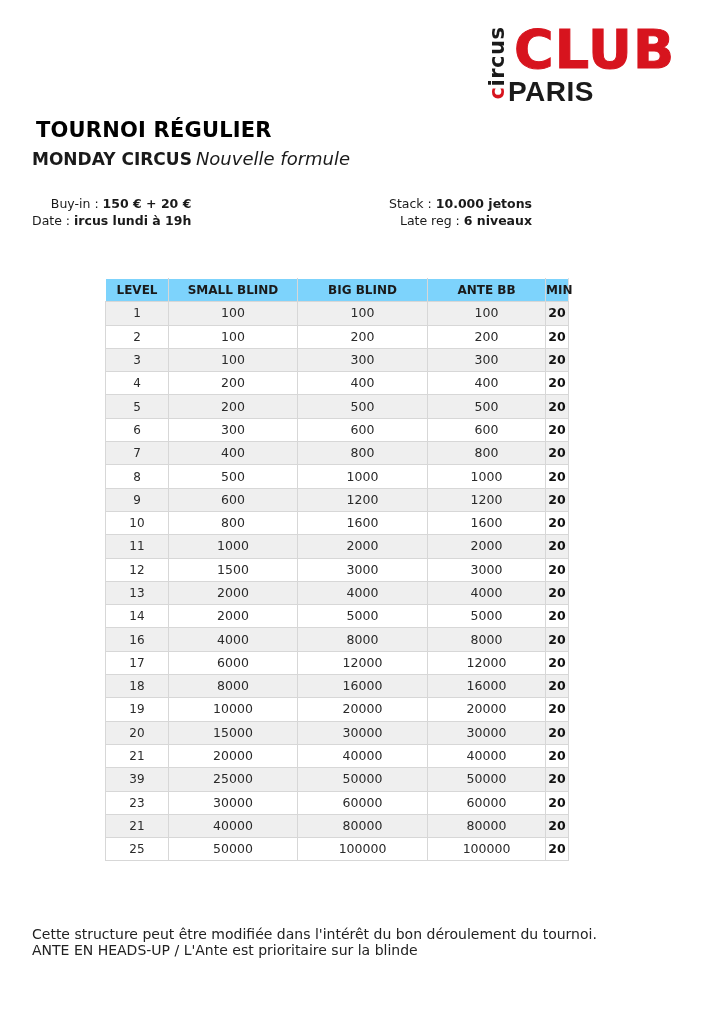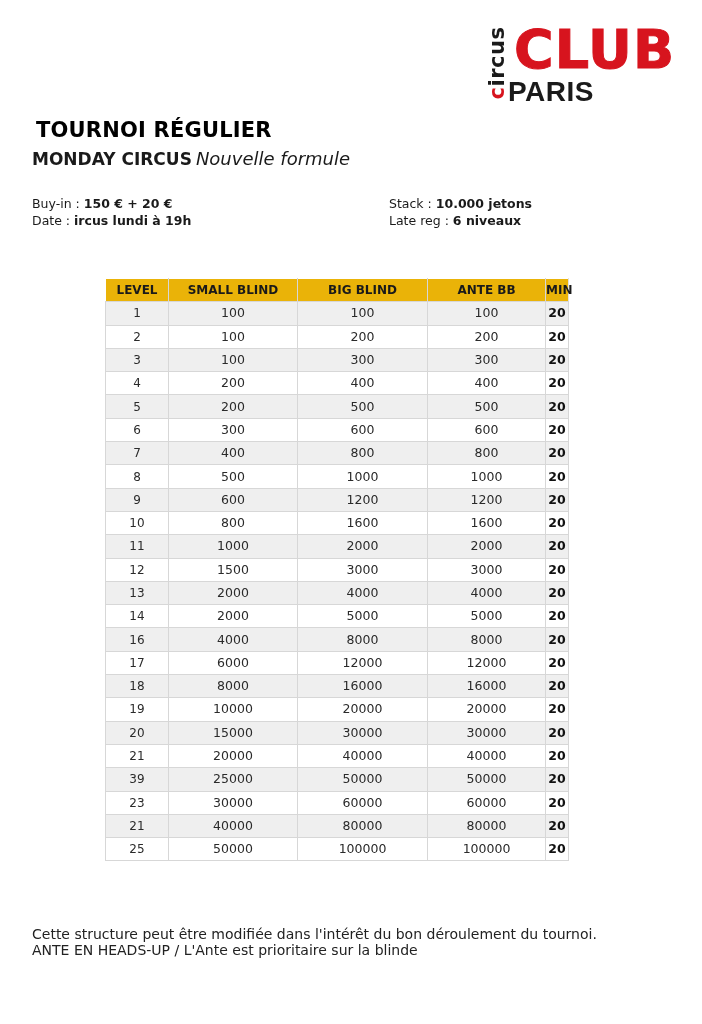--- a/index.html
+++ b/index.html
@@ -38,36 +38,36 @@
   }
   .title-sub {
     position: absolute; left: 32px; top: 148px; margin: 0;
     font-family: "DejaVu Sans", sans-serif; font-weight: bold; font-size: 17px;
     color: #1a1a1a;
   }
   .title-sub .formule {
     font-weight: normal; font-style: italic; font-size: 18px; margin-left: 4px;
   }
   
-  .info { position: absolute; font-size: 12.5px; line-height: 17px; }
+  .info { position: absolute; font-size: 12.5px; line-height: 17px; text-align: right; }
   .info .lbl { font-weight: normal; }
   .info .val { font-weight: bold; }
   .info-left { left: 32px; top: 195px; }
   .info-right { left: 389px; top: 195px; }
   
   .blinds {
     position: absolute; left: 105px; top: 278px;
     border-collapse: collapse; table-layout: fixed; width: 463px;
     font-size: 12.5px;
   }
   .blinds th, .blinds td {
     border: 1px solid #d7d7d7; text-align: center; padding: 0;
     height: 22.3px; line-height: 22px;
   }
-  .blinds th { font-weight: bold; font-size: 12px; color: #1a1a1a; background: #eab308; border-top-color: #ffffff; }
+  .blinds th { font-weight: bold; font-size: 12px; color: #1a1a1a; background: #7dd3fc; border-top-color: #ffffff; }
   .blinds th:first-child { border-left-color: #ffffff; }
   .blinds th:last-child { border-right-color: #e2e2e2; }
   .blinds tbody tr:nth-child(odd) td { background: #efefef; }
   .blinds tbody tr:nth-child(even) td { background: #ffffff; }
   .blinds td { color: #2a2a2a; }
   .blinds td.lvl { font-size: 12px; }
   .blinds td.min { font-weight: bold; color: #111; }
   col.c-level { width: 63px; }
   col.c-sb { width: 129px; }
   col.c-bb { width: 130px; }

